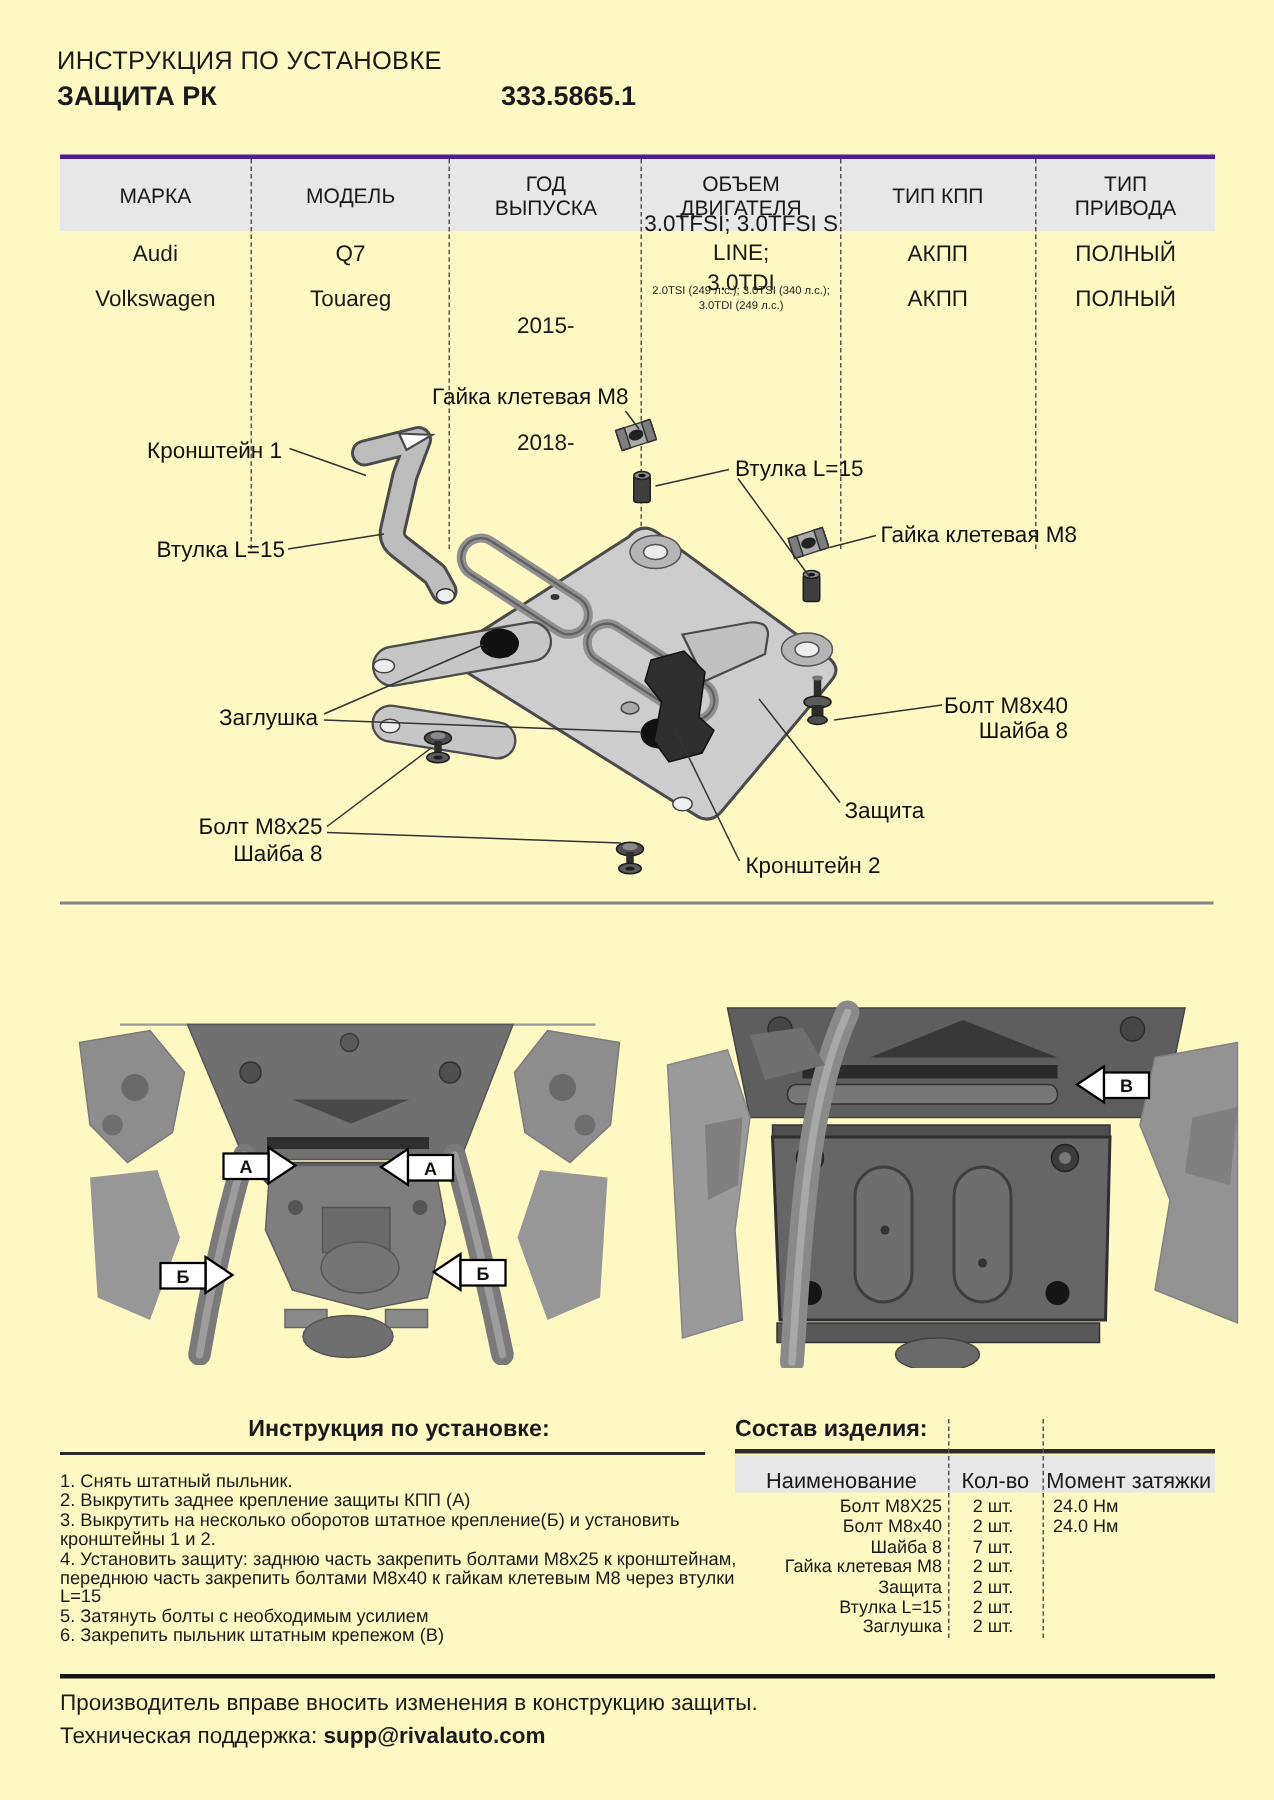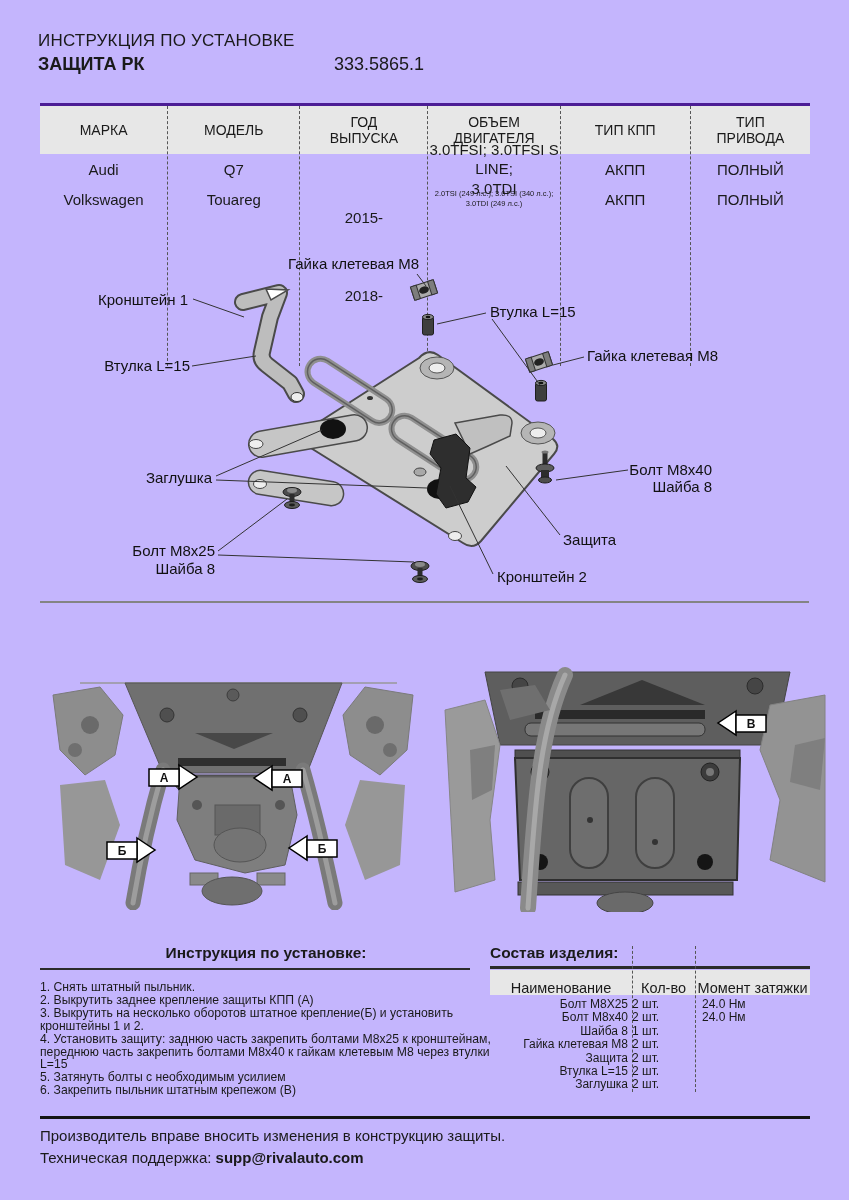--- a/index.html
+++ b/index.html
@@ -1,23 +1,23 @@
 <!DOCTYPE html>
 <html><head>
 <meta charset="utf-8">
 <style>
   html,body{margin:0;padding:0;background:#fff;}
-  .page{position:relative;width:849px;height:1200px;background:#c4b5fd;overflow:hidden;
+  .page{position:relative;width:849px;height:1200px;background:#fef9c3;overflow:hidden;
         font-family:"Liberation Sans",sans-serif;color:#1a1a1a;}
   .abs{position:absolute;}
 
   
   .title1{left:38px;top:31px;font-size:17px;letter-spacing:.2px;}
   .title2{left:38px;top:54px;font-size:18px;font-weight:bold;}
-  .partnum{left:334px;top:54px;font-size:18px;font-weight:normal;}
+  .partnum{left:334px;top:54px;font-size:18px;font-weight:bold;}
 
   
   .spec{left:40px;top:103px;width:770px;border-top:3px solid #4c1d95;}
   .spec-hdr-bg{position:absolute;left:0;top:0;width:770px;height:48px;background:#e7e7e7;}
   .spec-cols{position:relative;display:flex;}
   .spec-col{display:flex;flex-direction:column;}
   .spec-col + .spec-col{border-left:1px dashed #555;}
   .spec-h{height:48px;display:flex;align-items:center;justify-content:center;
           font-size:14px;text-align:center;white-space:pre-line;line-height:1.15;}
   .spec-c{height:30px;display:flex;align-items:center;justify-content:center;
@@ -50,21 +50,21 @@
   .parts-hdr-bg{position:absolute;left:0;top:26px;width:320px;height:25px;background:#e7e7e7;}
   .parts-hdr{position:absolute;left:0;top:26px;width:320px;height:36px;display:flex;
              font-size:14.5px;}
   .parts-hdr div{display:flex;align-items:center;justify-content:center;}
   .ph-name{width:142px;}.ph-qty{width:63px;}.ph-torque{width:115px;}
   .dash1{position:absolute;left:142px;top:2px;height:146px;border-left:1px dashed #555;}
   .dash2{position:absolute;left:205px;top:2px;height:146px;border-left:1px dashed #555;}
   .parts-rows{position:absolute;left:0;top:54px;width:320px;font-size:12px;line-height:13.4px;}
   .prow{display:flex;}
   .pr-name{width:138px;text-align:right;padding-right:4px;}
-  .pr-qty{width:60px;text-align:left;}
+  .pr-qty{width:60px;text-align:center;}
   .pr-torque{padding-left:10px;}
 
   
   .foot-line{left:40px;top:1116px;width:770px;height:3px;background:#151515;}
   .foot1{left:40px;top:1127px;font-size:15px;}
   .foot2{left:40px;top:1149px;font-size:15px;}
   .email{font-weight:bold;}
 </style>
 </head>
 <body>
@@ -361,21 +361,21 @@
         <div class="pr-qty">2 шт.</div>
         <div class="pr-torque">24.0 Нм</div>
       </div>
       <div class="prow">
         <div class="pr-name">Болт М8х40</div>
         <div class="pr-qty">2 шт.</div>
         <div class="pr-torque">24.0 Нм</div>
       </div>
       <div class="prow">
         <div class="pr-name">Шайба 8</div>
-        <div class="pr-qty">1 шт.</div>
+        <div class="pr-qty">7 шт.</div>
         <div class="pr-torque"></div>
       </div>
       <div class="prow">
         <div class="pr-name">Гайка клетевая М8</div>
         <div class="pr-qty">2 шт.</div>
         <div class="pr-torque"></div>
       </div>
       <div class="prow">
         <div class="pr-name">Защита</div>
         <div class="pr-qty">2 шт.</div>

